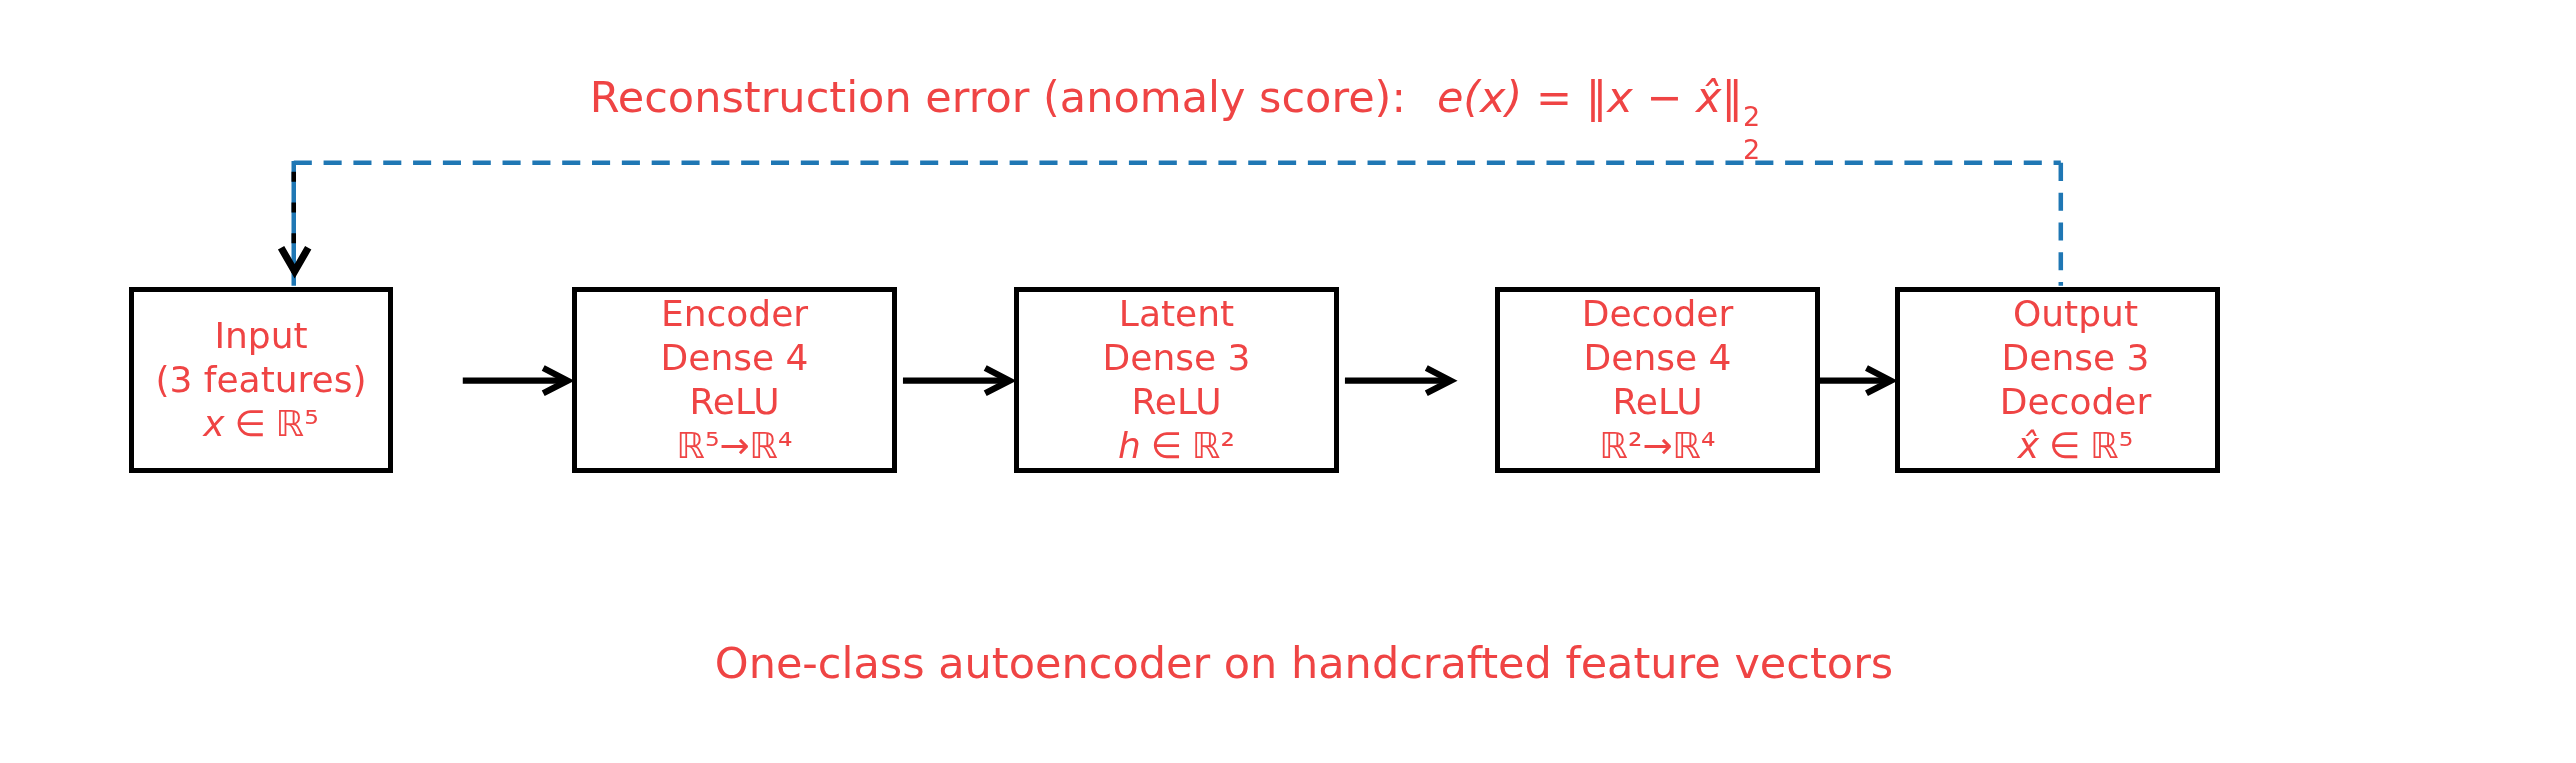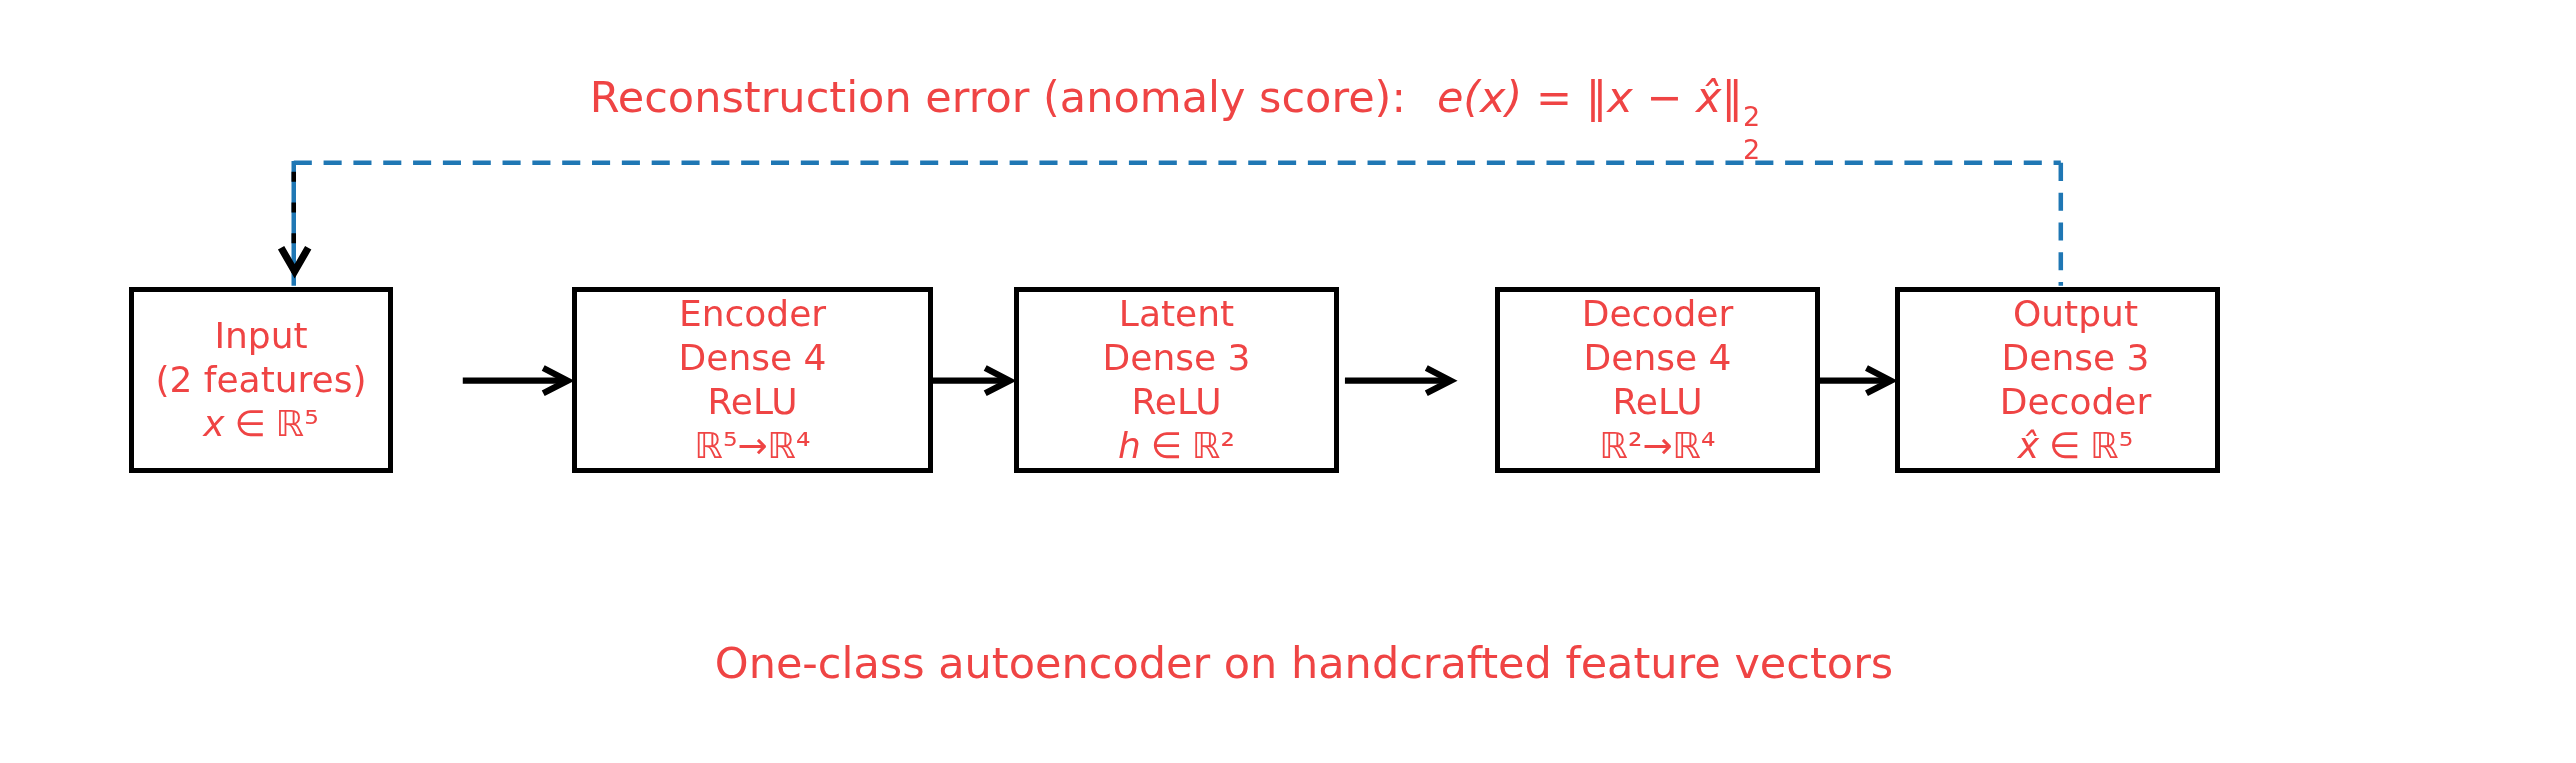--- a/index.html
+++ b/index.html
@@ -68,29 +68,29 @@
 
   <div class="title">
     <span>Reconstruction error (anomaly score):</span><span class="formula"><span>e(x) = ‖x − x̂‖</span><span class="supsub">
           <span>2</span>
           <span>2</span>
         </span></span>
   </div>
 
   <div class="box" style="left:129px;width:264px;">
     <div>Input</div>
-    <div>(2 features)</div>
+    <div>(3 features)</div>
     <div class="math">
       <span class="mvar">x</span>
       <span>∈</span>
       <span>ℝ⁵</span>
     </div>
   </div>
 
-  <div class="box" style="left:572px;width:361px;">
+  <div class="box" style="left:572px;width:325px;">
     <div>Encoder</div>
     <div>Dense 4</div>
     <div>ReLU</div>
     <div class="math">
       <span>ℝ⁵→ℝ⁴</span>
     </div>
   </div>
 
   <div class="box" style="left:1014px;width:325px;justify-content:flex-end;">
     <div>Latent</div>

